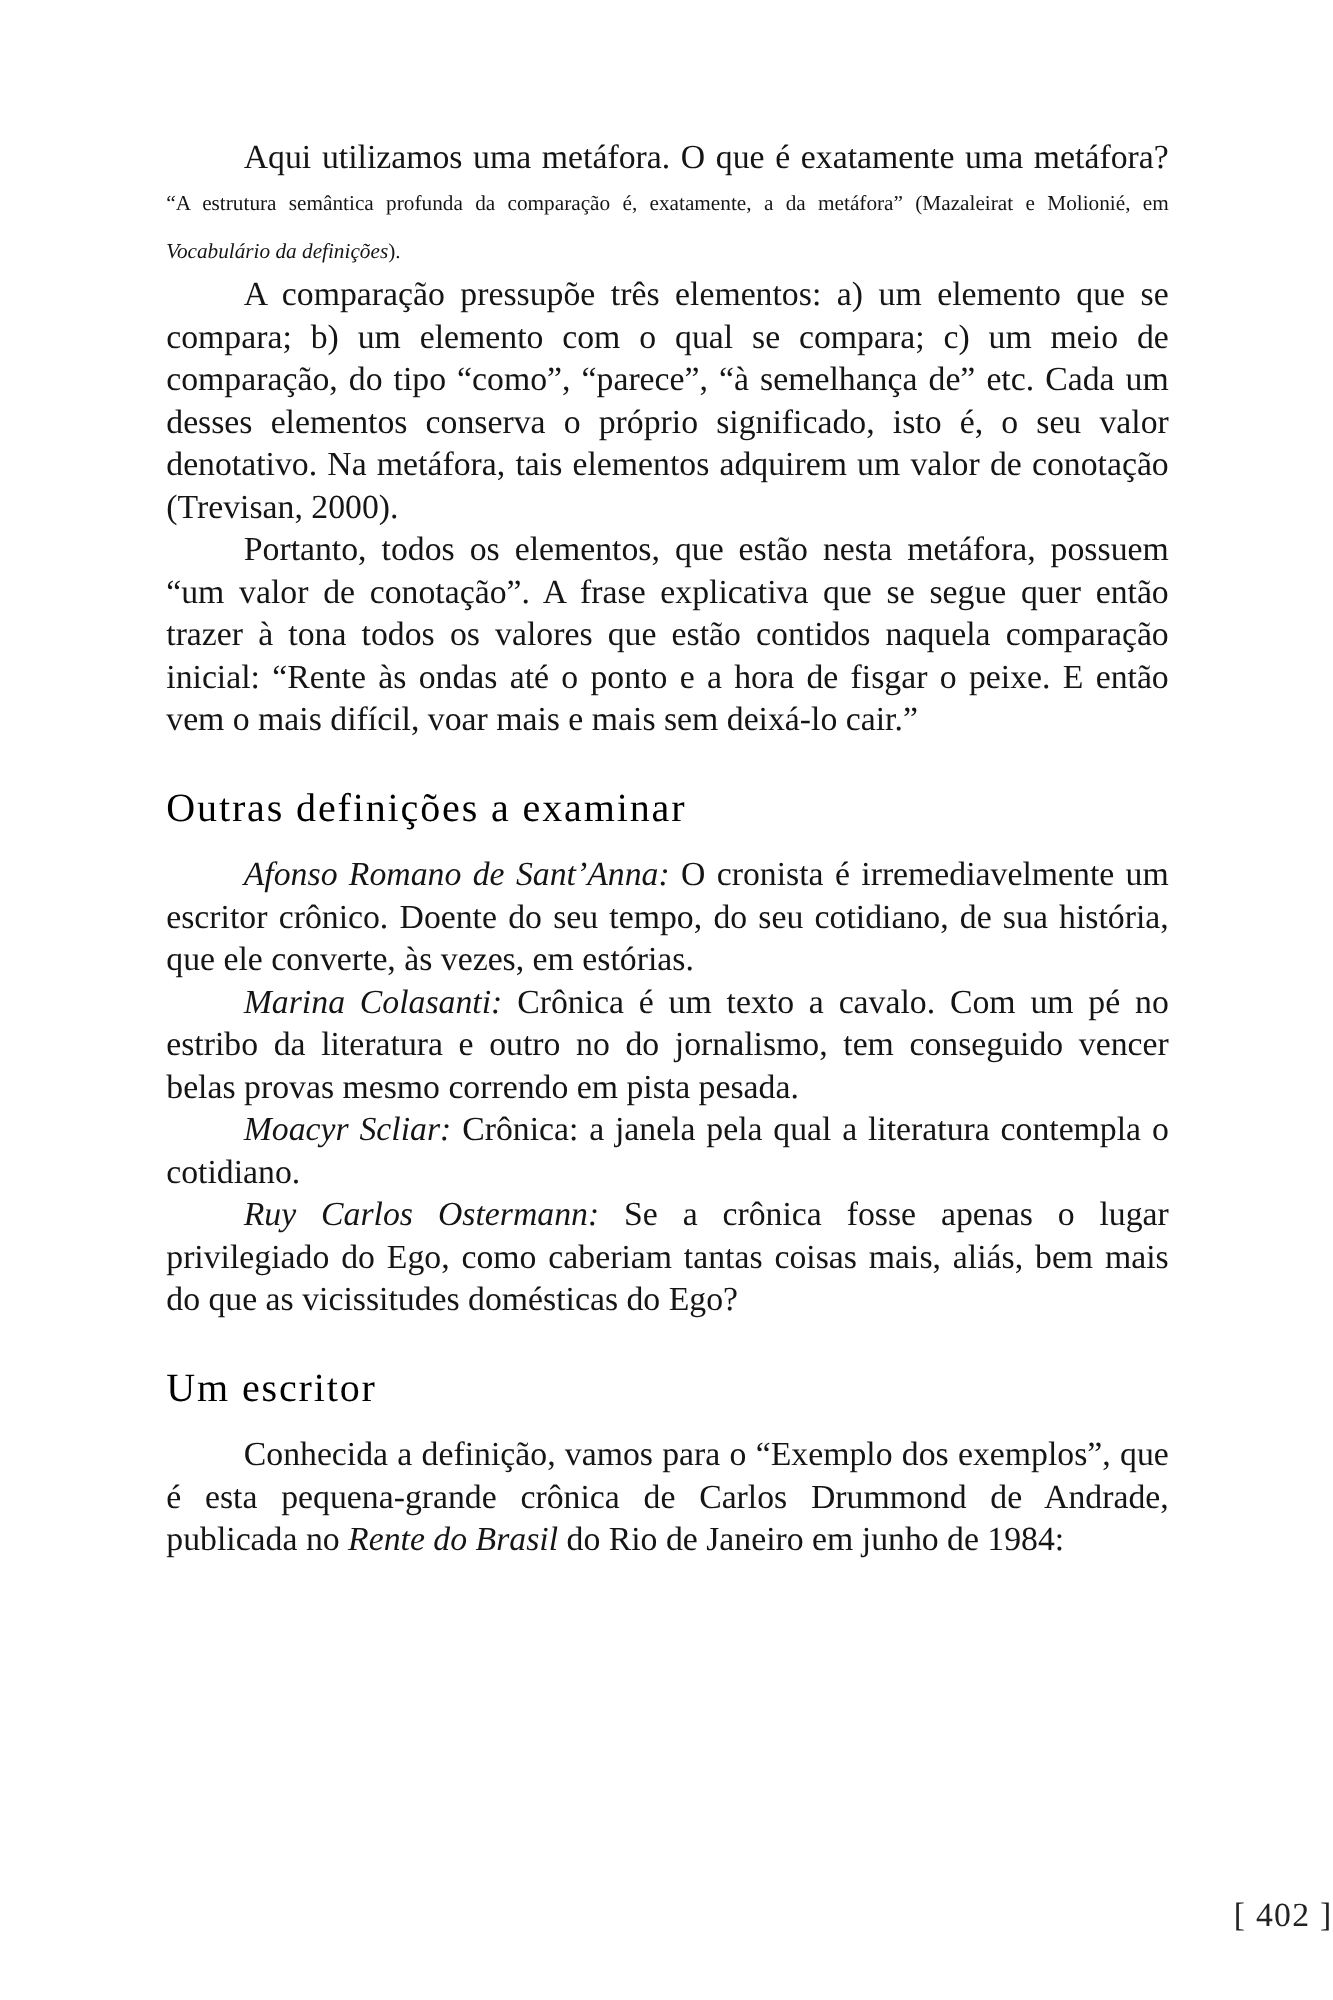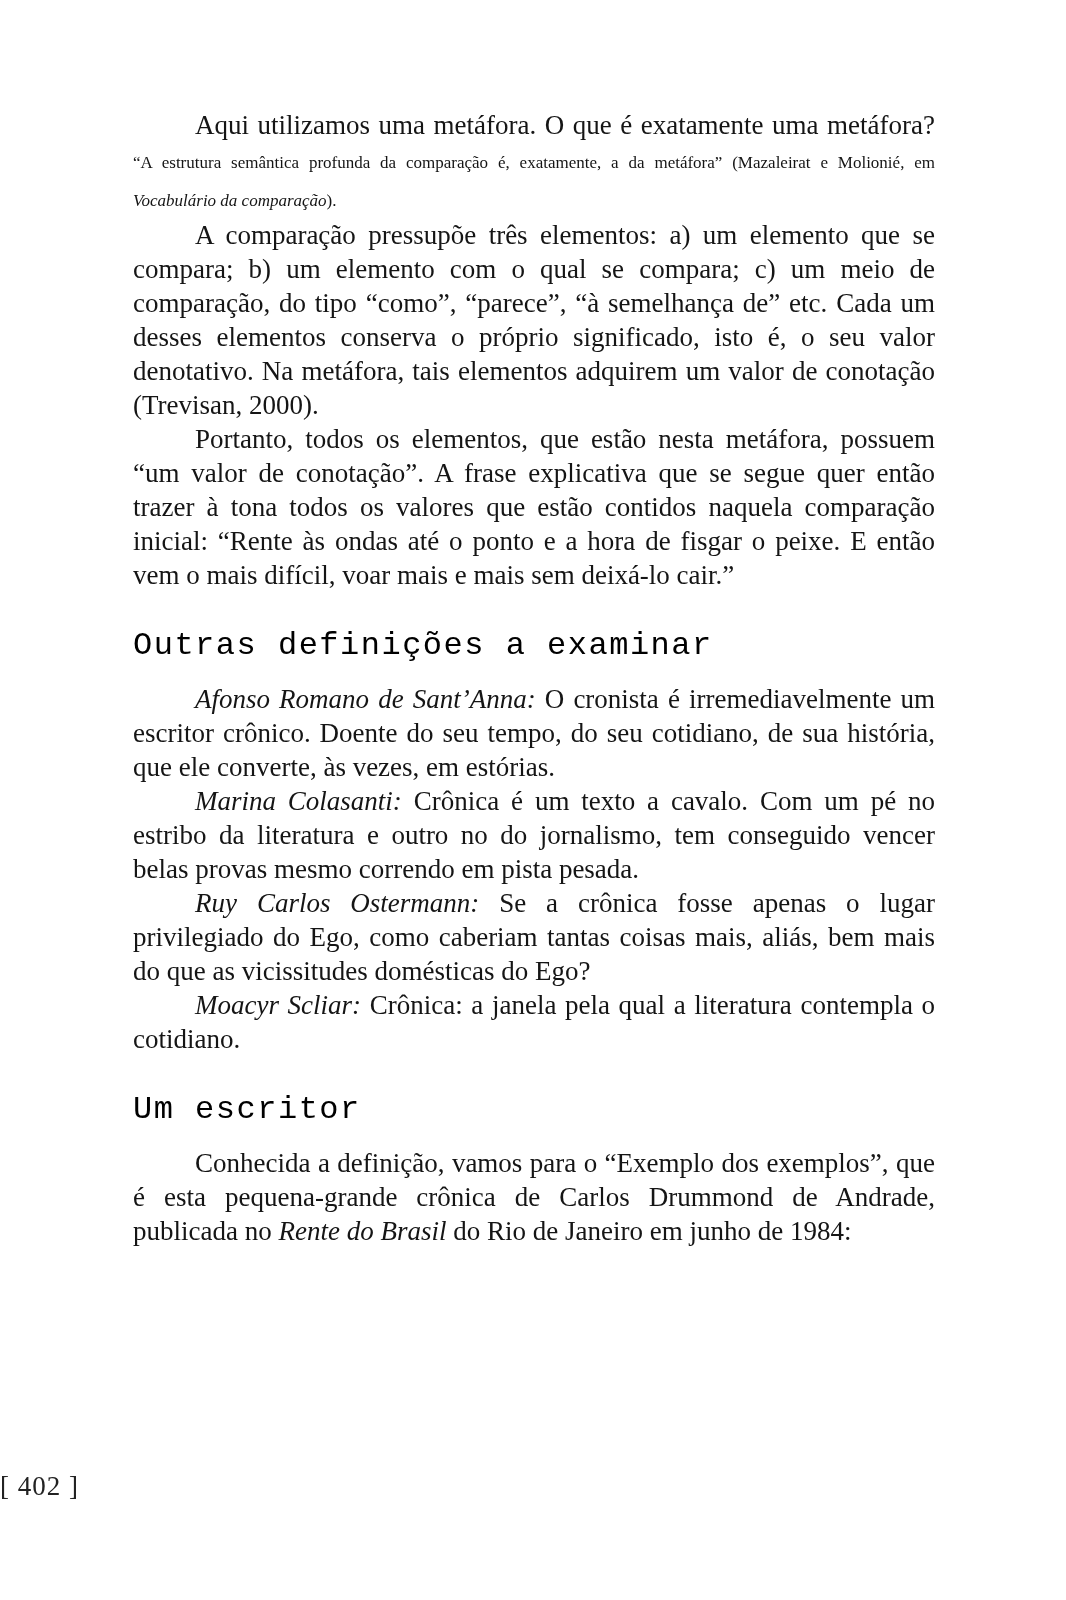--- a/index.html
+++ b/index.html
@@ -28,62 +28,62 @@
     hyphens: manual;
     -webkit-hyphens: manual;
   }
   .small {
     font-size: 17px;
   }
   .italic {
     font-style: italic;
   }
   .heading {
-    font-family: Liberation Mono, monospace;
+    font-family: Liberation Serif, serif;
     font-weight: normal;
     font-size: 32px;
     line-height: 44px;
     letter-spacing: 1.5px;
     color: #000000;
     margin: 32px 0 14px 0;
     text-indent: 0;
   }
   .footer {
     position: absolute;
-    top: 1471px;
+    top: 1517px;
     left: 0;
     width: 100%;
-    text-align: left;
+    text-align: right;
     font-size: 27px;
     color: #222222;
     letter-spacing: 1px;
   }
 </style>
 </head>
 <body>
 
 <div class="page">
   <div class="text-block">
 
-    <p class="para"><span>Aqui utilizamos uma metáfora. O que é exatamente uma metáfora? </span><span class="small">“A estrutura semântica profunda da comparação é, exa­tamente, a da metáfora” (Mazaleirat e Molionié, em </span><span class="small italic">Vocabulário da comparação</span><span class="small">).</span></p>
+    <p class="para"><span>Aqui utilizamos uma metáfora. O que é exatamente uma metáfora? </span><span class="small">“A estrutura semântica profunda da comparação é, exa­tamente, a da metáfora” (Mazaleirat e Molionié, em </span><span class="small italic">Vocabulário da definições</span><span class="small">).</span></p>
 
     <p class="para"><span>A comparação pressupõe três elementos: a) um elemento que se compara; b) um elemento com o qual se compara; c) um meio de comparação, do tipo “como”, “parece”, “à semelhança de” etc. Cada um desses elementos conserva o próprio signifi­cado, isto é, o seu valor denotativo. Na metáfora, tais elemen­tos adquirem um valor de conotação (Trevisan, 2000).</span></p>
 
 
     <p class="para"><span>Portanto, todos os elementos, que estão nesta metáfora, possuem “um valor de conotação”. A frase explicativa que se segue quer então trazer à tona todos os valores que estão con­tidos naquela comparação inicial: “Rente às ondas até o ponto e a hora de fisgar o peixe. E então vem o mais difícil, voar mais e mais sem deixá-lo cair.”</span></p>
 
     <h2 class="heading">Outras definições a examinar</h2>
 
     <p class="para"><span class="italic">Afonso Romano de Sant’Anna:</span><span> O cronista é irremediavel­mente um escritor crônico. Doente do seu tempo, do seu coti­diano, de sua história, que ele converte, às vezes, em estórias.</span></p>
 
     <p class="para"><span class="italic">Marina Colasanti:</span><span> Crônica é um texto a cavalo. Com um pé no estribo da literatura e outro no do jornalismo, tem conse­guido vencer belas provas mesmo correndo em pista pesada.</span></p>
 
+    <p class="para"><span class="italic">Moacyr Scliar:</span><span> Crônica: a janela pela qual a literatura contempla o cotidiano.</span></p>
+
     <p class="para"><span class="italic">Ruy Carlos Ostermann:</span><span> Se a crônica fosse apenas o lugar privilegiado do Ego, como caberiam tantas coisas mais, aliás, bem mais do que as vicissitudes domésticas do Ego?</span></p>
-
-    <p class="para"><span class="italic">Moacyr Scliar:</span><span> Crônica: a janela pela qual a literatura contempla o cotidiano.</span></p>
 
     <h2 class="heading">Um escritor</h2>
 
     <p class="para"><span>Conhecida a definição, vamos para o “Exemplo dos exem­plos”, que é esta pequena-grande crônica de Carlos Drum­mond de Andrade, publicada no </span><span class="italic">Rente do Brasil</span><span> do Rio de Janeiro em junho de 1984:</span></p>
 
   </div>
 
   <div class="footer">[ 402 ]</div>
 </div>
 

